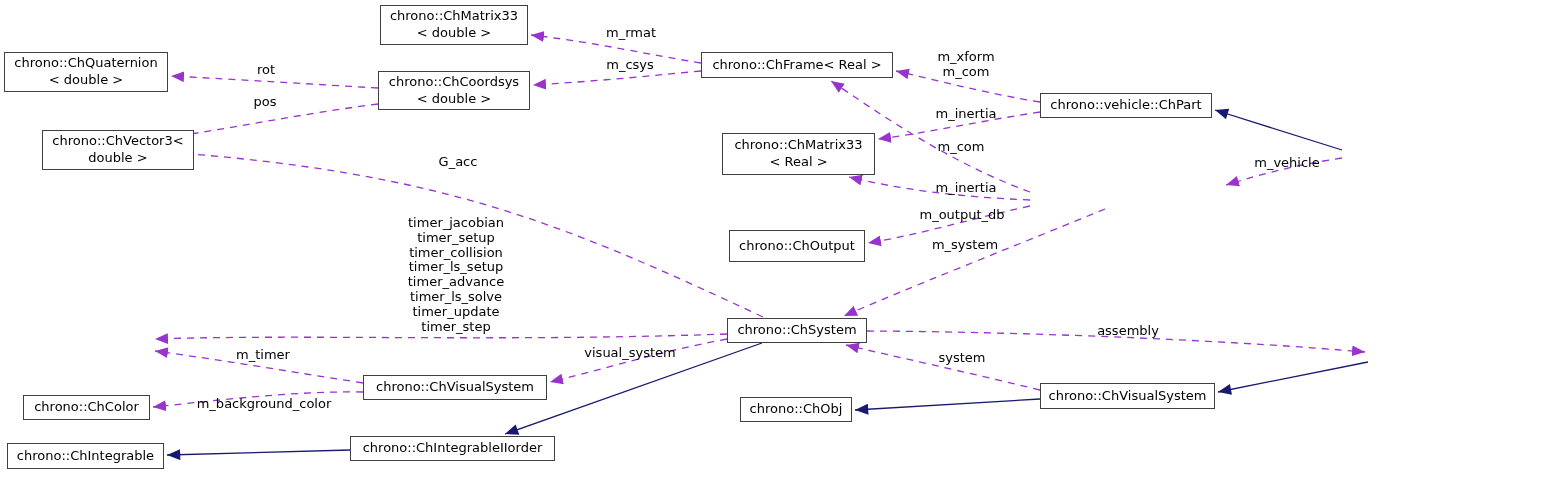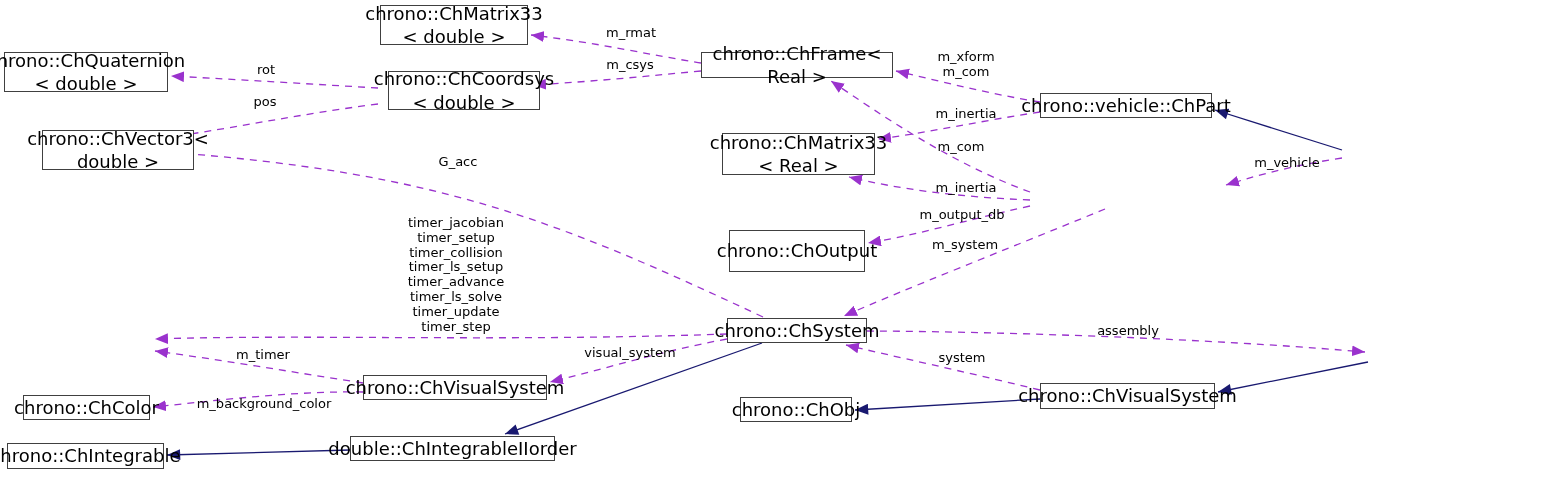--- a/index.html
+++ b/index.html
@@ -2,21 +2,21 @@
 <html><head>
 <meta charset="utf-8">
 <style>
   html,body{margin:0;padding:0;background:#ffffff;}
   #canvas{position:relative;width:1544px;height:477px;background:#ffffff;overflow:hidden;
           font-family:"DejaVu Sans","Liberation Sans",sans-serif;}
   #edges{position:absolute;left:0;top:0;width:1544px;height:477px;}
   .edge-member{fill:none;stroke:#9a32cd;stroke-width:1.3;stroke-dasharray:7 6;}
   .edge-inherit{fill:none;stroke:#191970;stroke-width:1.3;}
   .node{position:absolute;box-sizing:border-box;background:#ffffff;border:1.4px solid #404040;
-        color:#000;font-size:18px;line-height:1.3;display:flex;align-items:center;justify-content:center;
+        color:#000;font-size:13px;line-height:1.3;display:flex;align-items:center;justify-content:center;
         text-align:center;white-space:pre-line;padding:0 4px;cursor:pointer;}
   .node.highlight{background:#bfbfbf;border-color:#000000;}
   .edge-label{position:absolute;transform:translate(-50%,-50%);color:#000;font-size:13px;
               line-height:1.14;white-space:pre-line;text-align:center;}
 </style>
 </head>
 <body>
 
 <div id="canvas">
 
@@ -53,34 +53,34 @@
     <path class="edge-inherit" d="M 1368,362 L 1218,392" marker-end="url(#arrow-navy)"></path>
     <path class="edge-inherit" d="M 1040,399 L 855,410" marker-end="url(#arrow-navy)"></path>
     <path class="edge-inherit" d="M 762,343 L 505,434" marker-end="url(#arrow-navy)"></path>
     <path class="edge-inherit" d="M 350,450 L 167,455" marker-end="url(#arrow-navy)"></path>
   </svg>
 
   <div class="node" style="left:380px;top:5px;width:148px;height:40px;">chrono::ChMatrix33
 &lt; double &gt;</div>
   <div class="node" style="left:4px;top:52px;width:164px;height:40px;">chrono::ChQuaternion
 &lt; double &gt;</div>
-  <div class="node" style="left:388px;top:71px;width:152px;height:39px;">chrono::ChCoordsys
+  <div class="node" style="left:378px;top:71px;width:152px;height:39px;">chrono::ChCoordsys
 &lt; double &gt;</div>
   <div class="node" style="left:10px;top:130px;width:152px;height:40px;margin-left:32px;">chrono::ChVector3&lt;
 double &gt;</div>
   <div class="node" style="left:701px;top:52px;width:192px;height:26px;">chrono::ChFrame&lt; Real &gt;</div>
   <div class="node" style="left:722px;top:133px;width:153px;height:42px;">chrono::ChMatrix33
 &lt; Real &gt;</div>
   <div class="node" style="left:1040px;top:93px;width:172px;height:25px;">chrono::vehicle::ChPart</div>
-  <div class="node" style="left:729px;top:230px;width:136px;height:42px;">chrono::ChOutput</div>
+  <div class="node" style="left:729px;top:230px;width:136px;height:32px;">chrono::ChOutput</div>
   <div class="node" style="left:727px;top:318px;width:140px;height:25px;">chrono::ChSystem</div>
   <div class="node" style="left:363px;top:375px;width:184px;height:25px;">chrono::ChVisualSystem</div>
   <div class="node" style="left:23px;top:395px;width:127px;height:25px;">chrono::ChColor</div>
   <div class="node" style="left:7px;top:443px;width:157px;height:26px;">chrono::ChIntegrable</div>
-  <div class="node" style="left:350px;top:436px;width:205px;height:25px;">double::ChIntegrableIIorder</div>
+  <div class="node" style="left:350px;top:436px;width:205px;height:25px;">chrono::ChIntegrableIIorder</div>
   <div class="node" style="left:740px;top:397px;width:112px;height:25px;">chrono::ChObj</div>
   <div class="node" style="left:1040px;top:383px;width:175px;height:26px;">chrono::ChVisualSystem</div>
 
   <span class="edge-label" style="left:266px;top:70px;">rot</span>
   <span class="edge-label" style="left:265px;top:102px;">pos</span>
   <span class="edge-label" style="left:458px;top:162px;">G_acc</span>
   <span class="edge-label" style="left:631px;top:33px;">m_rmat</span>
   <span class="edge-label" style="left:630px;top:65px;">m_csys</span>
   <span class="edge-label" style="left:966px;top:65px;">m_xform
 m_com</span>

